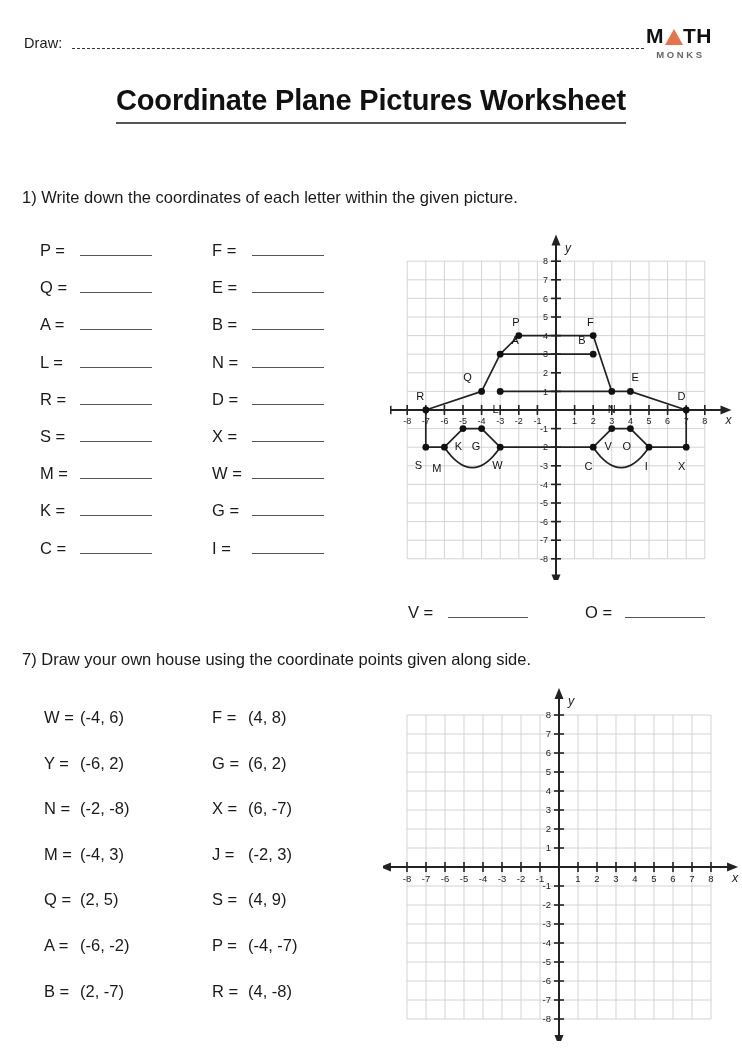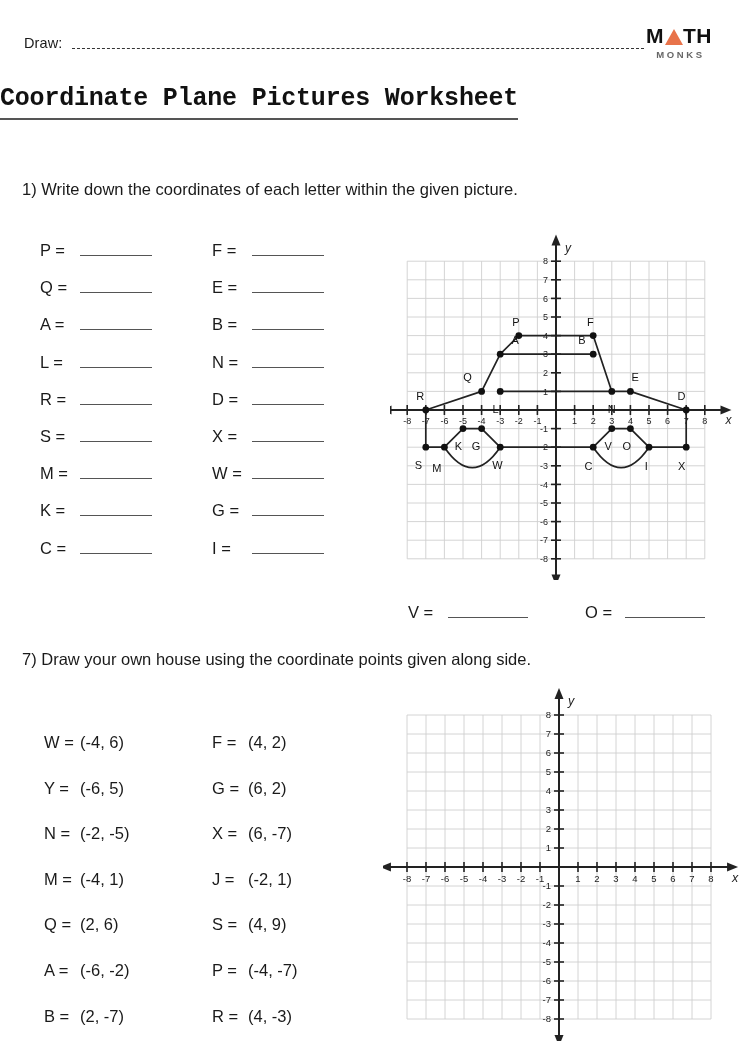--- a/index.html
+++ b/index.html
@@ -74,41 +74,41 @@
     color: #666;
     margin-top: 3px;
     margin-left: 3px;
   }
 
   .worksheet-title {
     position: absolute;
     left: 0;
     right: 0;
     top: 84px;
-    font-size: 25px;
+    text-align: center;
+    font-size: 29px;
     font-weight: 700;
     letter-spacing: -.2px;
     color: #111;
-    font-family: Liberation Mono, monospace;
   }
   .worksheet-title span {
     display: inline-block;
     padding-bottom: 5px;
     border-bottom: 2.2px solid #555;
   }
 
   
   .question-text {
     position: absolute;
     left: 22px;
     font-size: 16.5px;
     color: #1a1a1a;
     white-space: nowrap;
   }
-  #q1-text { top: 180px; }
+  #q1-text { top: 188px; }
   #q2-text { top: 650px; }
 
   
   .blank-row {
     position: absolute;
     display: flex;
     align-items: baseline;
     font-size: 16.5px;
     white-space: nowrap;
   }
@@ -126,21 +126,21 @@
 
   
   .coord-row {
     position: absolute;
     font-size: 16.5px;
     white-space: nowrap;
     display: flex;
     align-items: baseline;
   }
   .coord-label { display: inline-block; min-width: 36px; }
-  .coord-value { display: inline-block; margin-top: 25px; }
+  .coord-value { display: inline-block; }
 
   
   .graph {
     position: absolute;
   }
   #graph1 { left: 390px; top: 228px; }
   #graph2 { left: 383px; top: 683px; }
 </style>
 </head>
 <body>
@@ -250,69 +250,69 @@
 
 <div class="question-text" id="q2-text">7) Draw your own house using the coordinate points given along side.</div>
 
 <div id="q2-coords">
     <div class="coord-row" style="left: 44px; top: 708px;">
       <span class="coord-label">W =</span>
       <span class="coord-value">(-4, 6)</span>
     </div>
     <div class="coord-row" style="left: 44px; top: 753.6px;">
       <span class="coord-label">Y =</span>
-      <span class="coord-value">(-6, 5)</span>
+      <span class="coord-value">(-6, 2)</span>
     </div>
     <div class="coord-row" style="left: 44px; top: 799.2px;">
       <span class="coord-label">N =</span>
-      <span class="coord-value">(-2, -5)</span>
+      <span class="coord-value">(-2, -8)</span>
     </div>
     <div class="coord-row" style="left: 44px; top: 844.8px;">
       <span class="coord-label">M =</span>
-      <span class="coord-value">(-4, 1)</span>
+      <span class="coord-value">(-4, 3)</span>
     </div>
     <div class="coord-row" style="left: 44px; top: 890.4px;">
       <span class="coord-label">Q =</span>
-      <span class="coord-value">(2, 6)</span>
+      <span class="coord-value">(2, 5)</span>
     </div>
     <div class="coord-row" style="left: 44px; top: 936px;">
       <span class="coord-label">A =</span>
       <span class="coord-value">(-6, -2)</span>
     </div>
     <div class="coord-row" style="left: 44px; top: 981.6px;">
       <span class="coord-label">B =</span>
       <span class="coord-value">(2, -7)</span>
     </div>
     <div class="coord-row" style="left: 212px; top: 708px;">
       <span class="coord-label">F =</span>
-      <span class="coord-value">(4, 2)</span>
+      <span class="coord-value">(4, 8)</span>
     </div>
     <div class="coord-row" style="left: 212px; top: 753.6px;">
       <span class="coord-label">G  =</span>
       <span class="coord-value">(6, 2)</span>
     </div>
     <div class="coord-row" style="left: 212px; top: 799.2px;">
       <span class="coord-label">X =</span>
       <span class="coord-value">(6, -7)</span>
     </div>
     <div class="coord-row" style="left: 212px; top: 844.8px;">
       <span class="coord-label">J =</span>
-      <span class="coord-value">(-2, 1)</span>
+      <span class="coord-value">(-2, 3)</span>
     </div>
     <div class="coord-row" style="left: 212px; top: 890.4px;">
       <span class="coord-label">S =</span>
       <span class="coord-value">(4, 9)</span>
     </div>
     <div class="coord-row" style="left: 212px; top: 936px;">
       <span class="coord-label">P =</span>
       <span class="coord-value">(-4, -7)</span>
     </div>
     <div class="coord-row" style="left: 212px; top: 981.6px;">
       <span class="coord-label">R =</span>
-      <span class="coord-value">(4, -3)</span>
+      <span class="coord-value">(4, -8)</span>
     </div>
   </div>
 
 <div class="graph" id="graph1"><svg width="352" height="352" viewBox="0 0 352 352">
       <line x1="17.19999999999999" y1="33.19999999999999" x2="17.19999999999999" y2="330.8" stroke="#cfcfcf" stroke-width="0.9"></line>
       <line x1="17.19999999999999" y1="330.8" x2="314.8" y2="330.8" stroke="#cfcfcf" stroke-width="0.9"></line>
       <line x1="35.79999999999998" y1="33.19999999999999" x2="35.79999999999998" y2="330.8" stroke="#cfcfcf" stroke-width="0.9"></line>
       <line x1="17.19999999999999" y1="312.20000000000005" x2="314.8" y2="312.20000000000005" stroke="#cfcfcf" stroke-width="0.9"></line>
       <line x1="54.39999999999999" y1="33.19999999999999" x2="54.39999999999999" y2="330.8" stroke="#cfcfcf" stroke-width="0.9"></line>
       <line x1="17.19999999999999" y1="293.6" x2="314.8" y2="293.6" stroke="#cfcfcf" stroke-width="0.9"></line>

